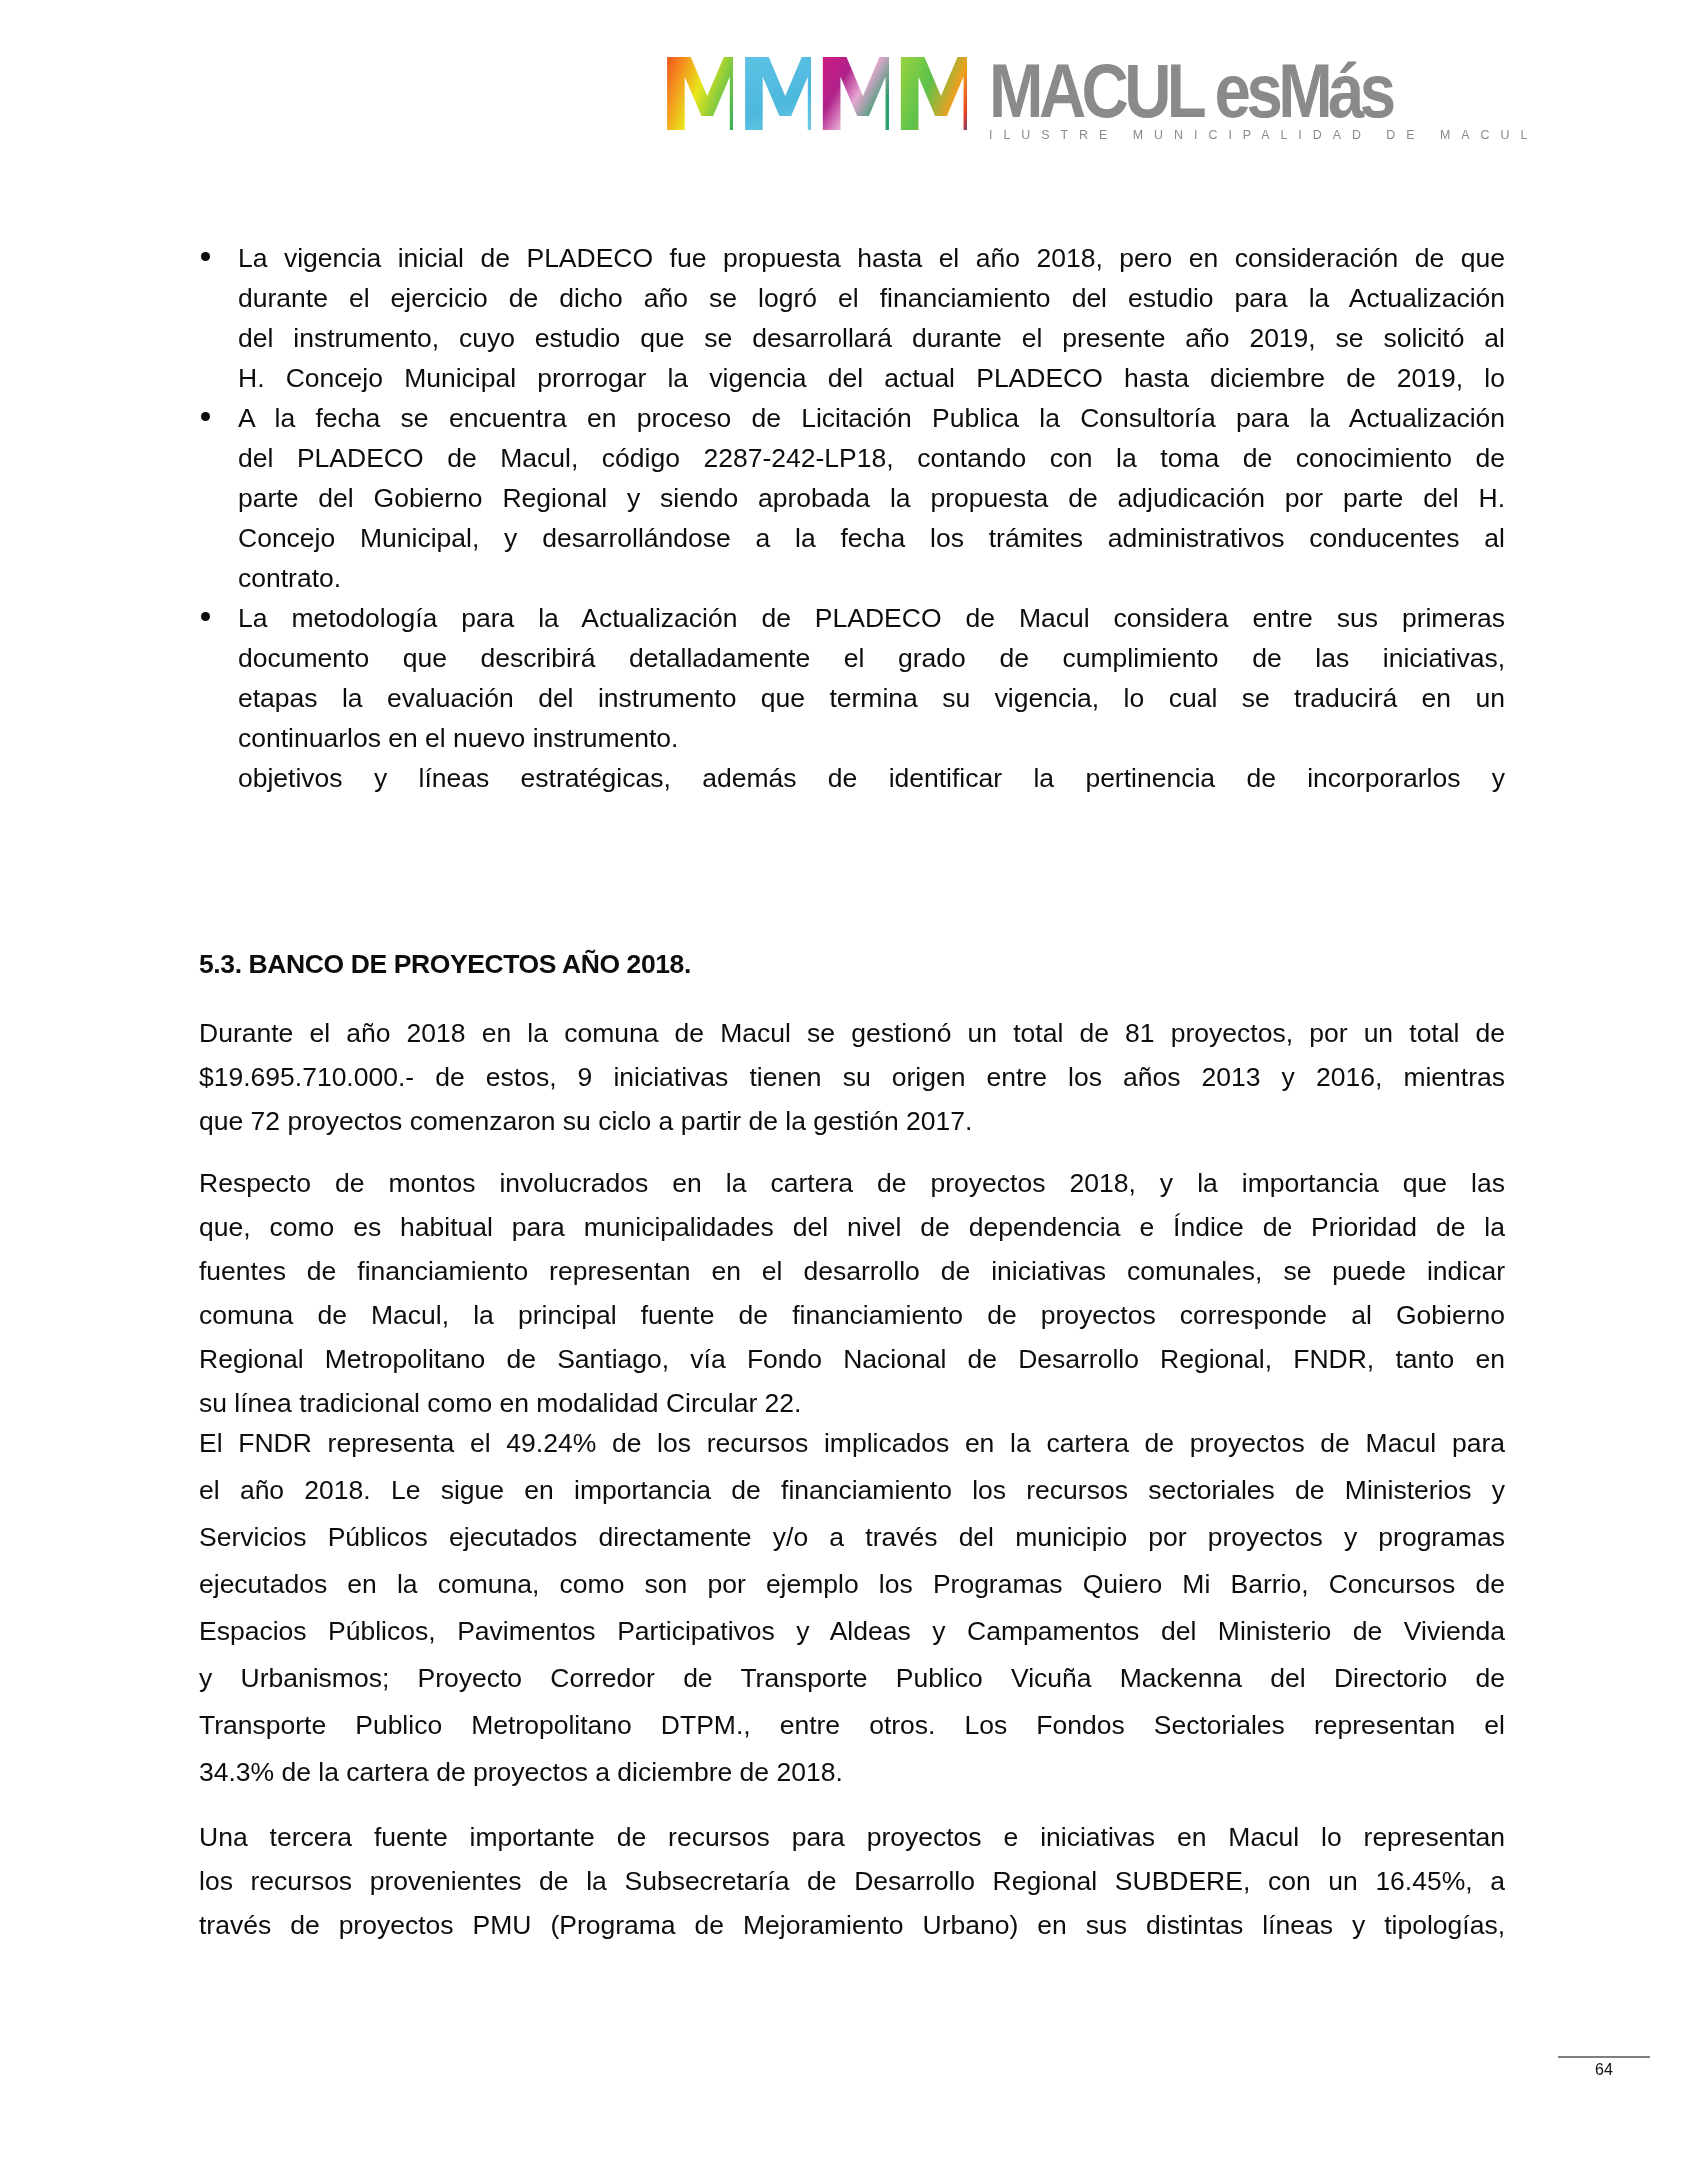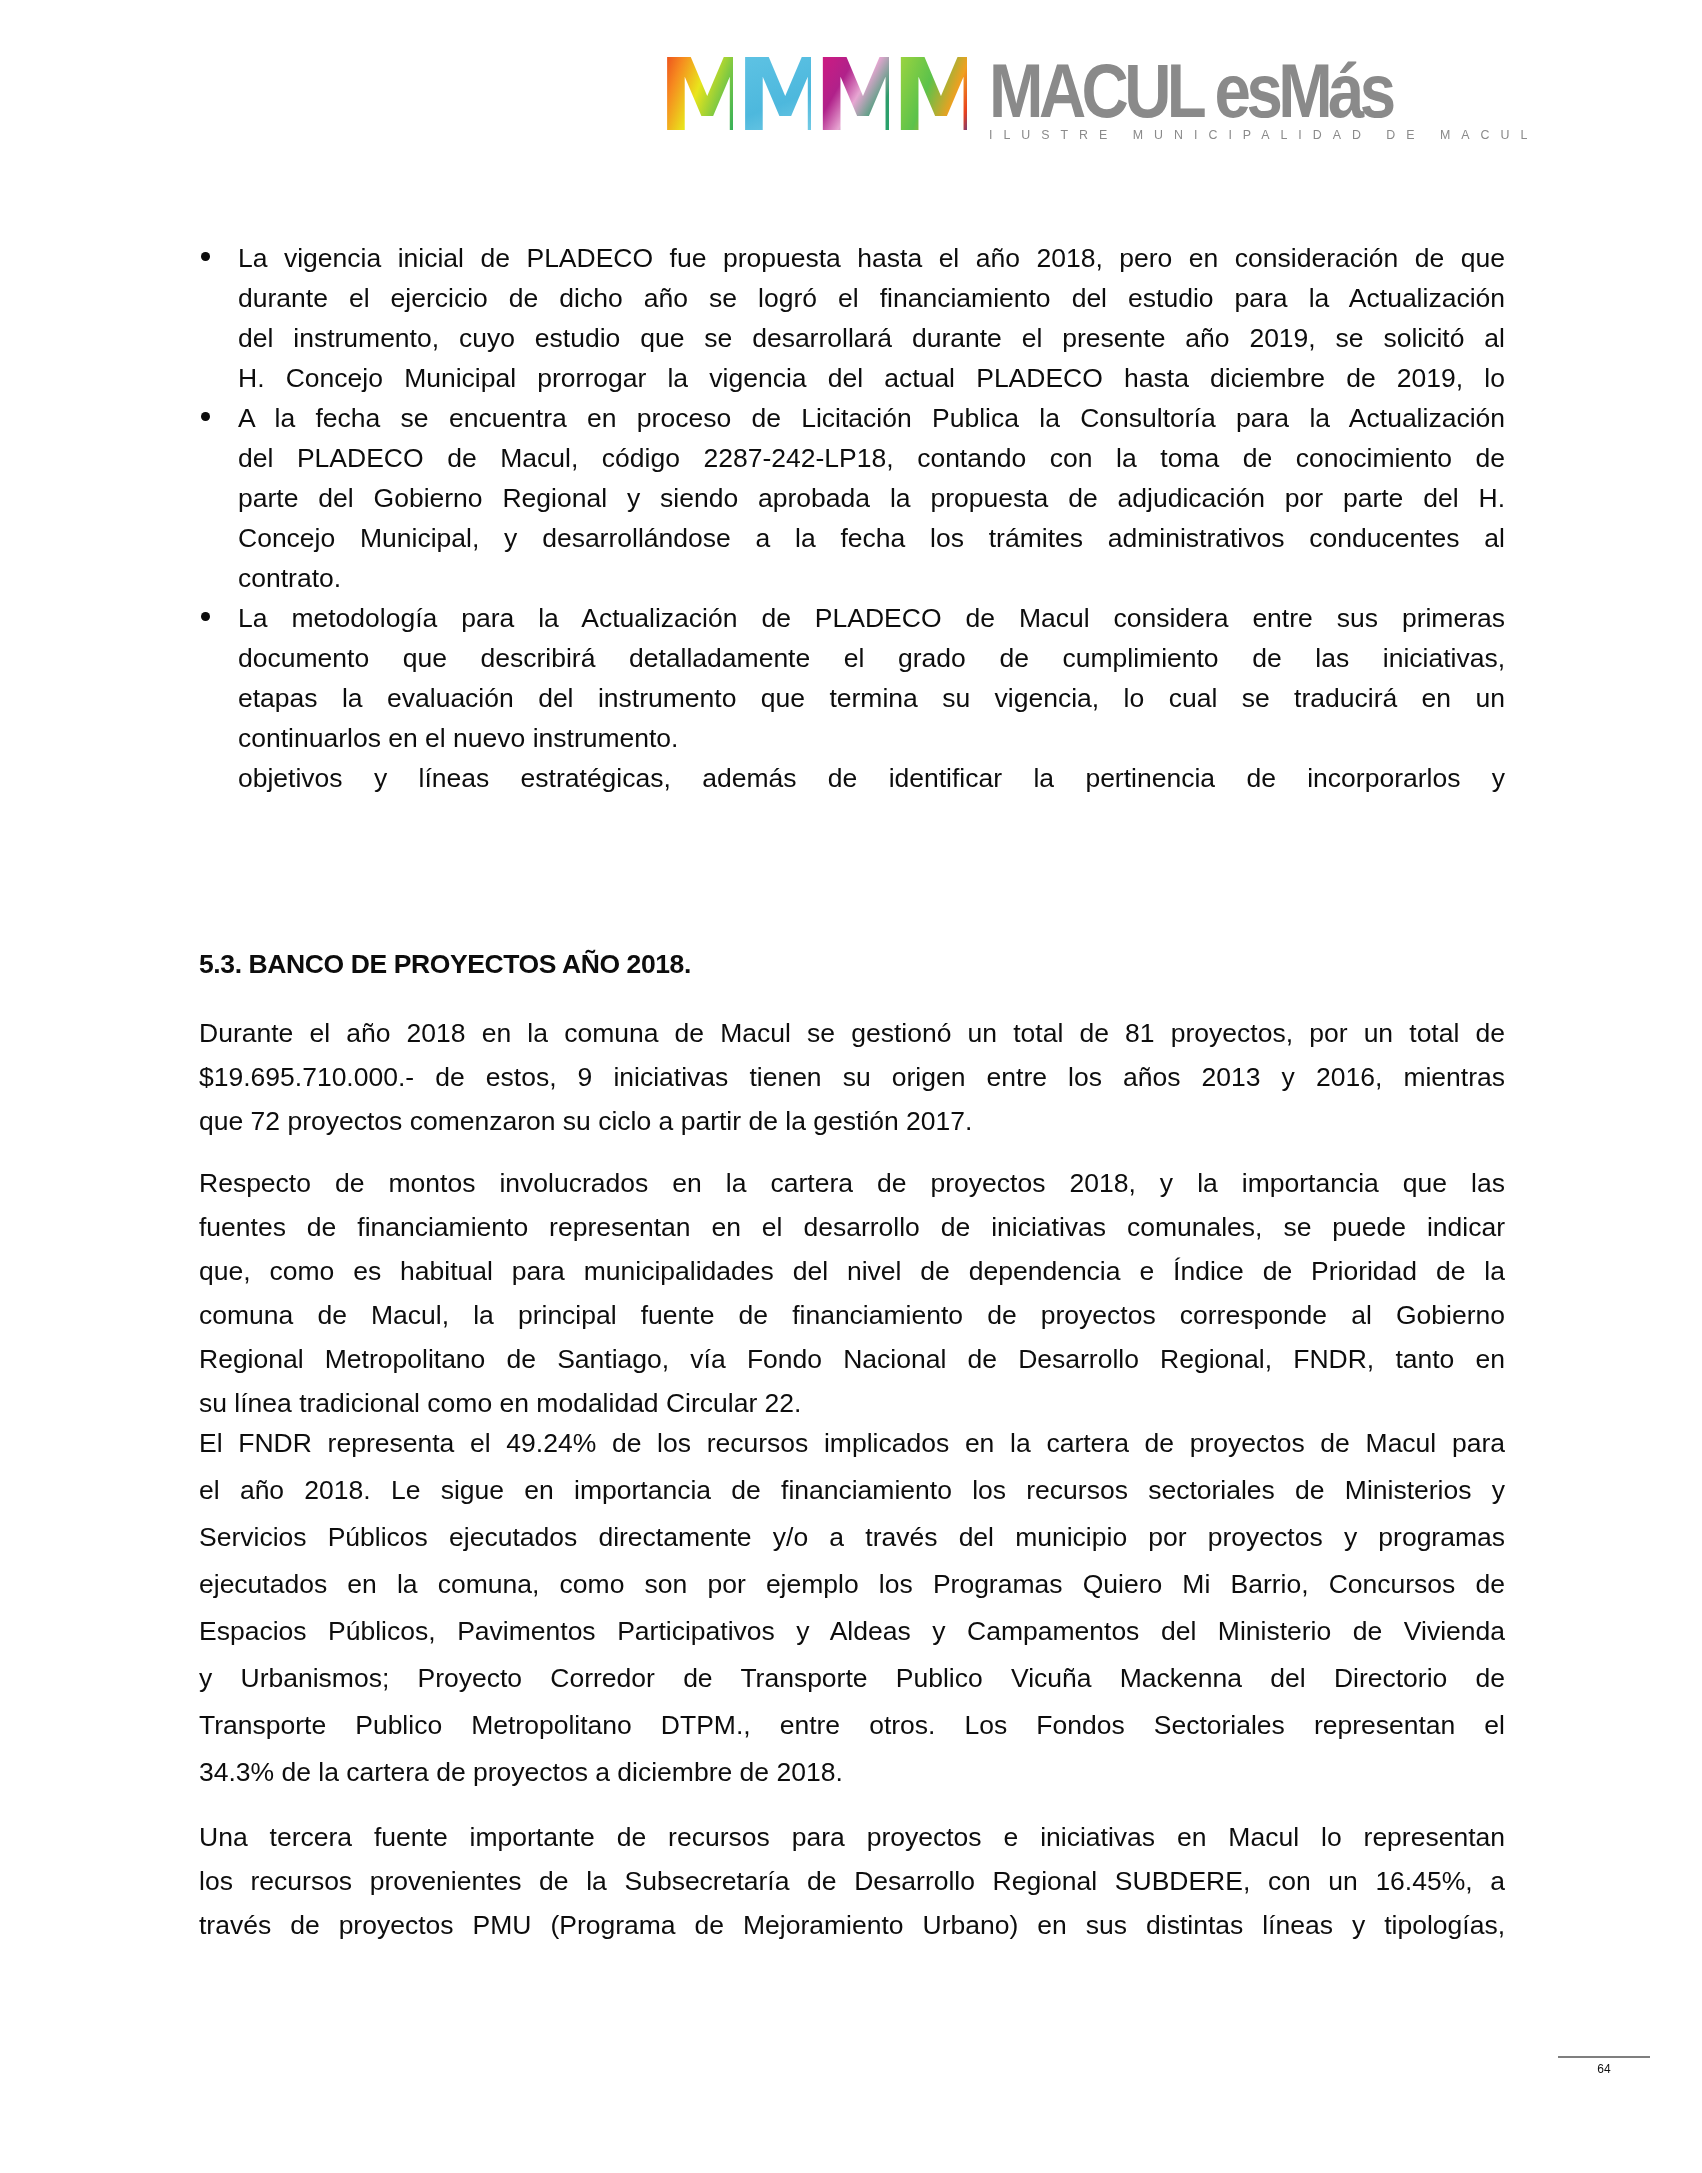--- a/index.html
+++ b/index.html
@@ -22,21 +22,21 @@
   .line.last { text-align: left; text-align-last: left; }
   .bullet-list { position: absolute; left: 199px; top: 238px; width: 1306px; }
   .bullet-item { position: relative; padding-left: 39px; }
   .bullet-item .dot { position: absolute; left: 1.8px; top: 14px; width: 8.8px; height: 8.8px; border-radius: 50%; background: #0d0d0d; }
   .bullet-item .line { font-size: 26.5px; line-height: 40px; height: 40px; }
   .heading { position: absolute; left: 199px; top: 948px; font-size: 26.5px; font-weight: bold; line-height: 32px; letter-spacing: -0.4px; }
   .para { position: absolute; left: 199px; width: 1306px; }
   .para .line { font-size: 26.5px; line-height: 44px; height: 44px; }
   .para.p3 .line { line-height: 47px; height: 47px; }
   .pg-rule { position: absolute; left: 1558px; top: 2056px; width: 92px; height: 1.8px; background: #7f7f7f; }
-  .pg-num { position: absolute; left: 1558px; top: 2060px; width: 92px; text-align: center; font-size: 12px; line-height: 19.4px; color: #111; }
+  .pg-num { position: absolute; left: 1558px; top: 2060px; width: 92px; text-align: center; font-size: 16px; line-height: 19.4px; color: #111; }
 </style>
 </head>
 <body>
 
 <div class="logo-m">
   <div class="m m1">M</div>
   <div class="m m2">M</div>
   <div class="m m3">M</div>
   <div class="m m4">M</div>
 </div>
@@ -74,22 +74,22 @@
 <div class="heading">5.3. BANCO DE PROYECTOS AÑO 2018.</div>
 
 <div class="para p1" style="top:1011px;">
   <div class="line" style="">Durante el año 2018 en la comuna de Macul se gestionó un total de 81 proyectos, por un total de</div>
   <div class="line" style="">$19.695.710.000.- de estos, 9 iniciativas tienen su origen entre los años 2013 y 2016, mientras</div>
   <div class="line last" style="">que 72 proyectos comenzaron su ciclo a partir de la gestión 2017.</div>
 </div>
 
 <div class="para p2" style="top:1161px;">
   <div class="line" style="">Respecto de montos involucrados en la cartera de proyectos 2018, y la importancia que las</div>
+  <div class="line" style="">que, como es habitual para municipalidades del nivel de dependencia e Índice de Prioridad de la</div>
   <div class="line" style="">fuentes de financiamiento representan en el desarrollo de iniciativas comunales, se puede indicar</div>
-  <div class="line" style="">que, como es habitual para municipalidades del nivel de dependencia e Índice de Prioridad de la</div>
   <div class="line" style="">comuna de Macul, la principal fuente de financiamiento de proyectos corresponde al Gobierno</div>
   <div class="line" style="">Regional Metropolitano de Santiago, vía Fondo Nacional de Desarrollo Regional, FNDR, tanto en</div>
   <div class="line last" style="">su línea tradicional como en modalidad Circular 22.</div>
 </div>
 
 <div class="para p3" style="top:1420px;">
   <div class="line" style="">El FNDR representa el 49.24% de los recursos implicados en la cartera de proyectos de Macul para</div>
   <div class="line" style="">el año 2018. Le sigue en importancia de financiamiento los recursos sectoriales de Ministerios y</div>
   <div class="line" style="">Servicios Públicos ejecutados directamente y/o a través del municipio por proyectos y programas</div>
   <div class="line" style="">ejecutados en la comuna, como son por ejemplo los Programas Quiero Mi Barrio, Concursos de</div>

